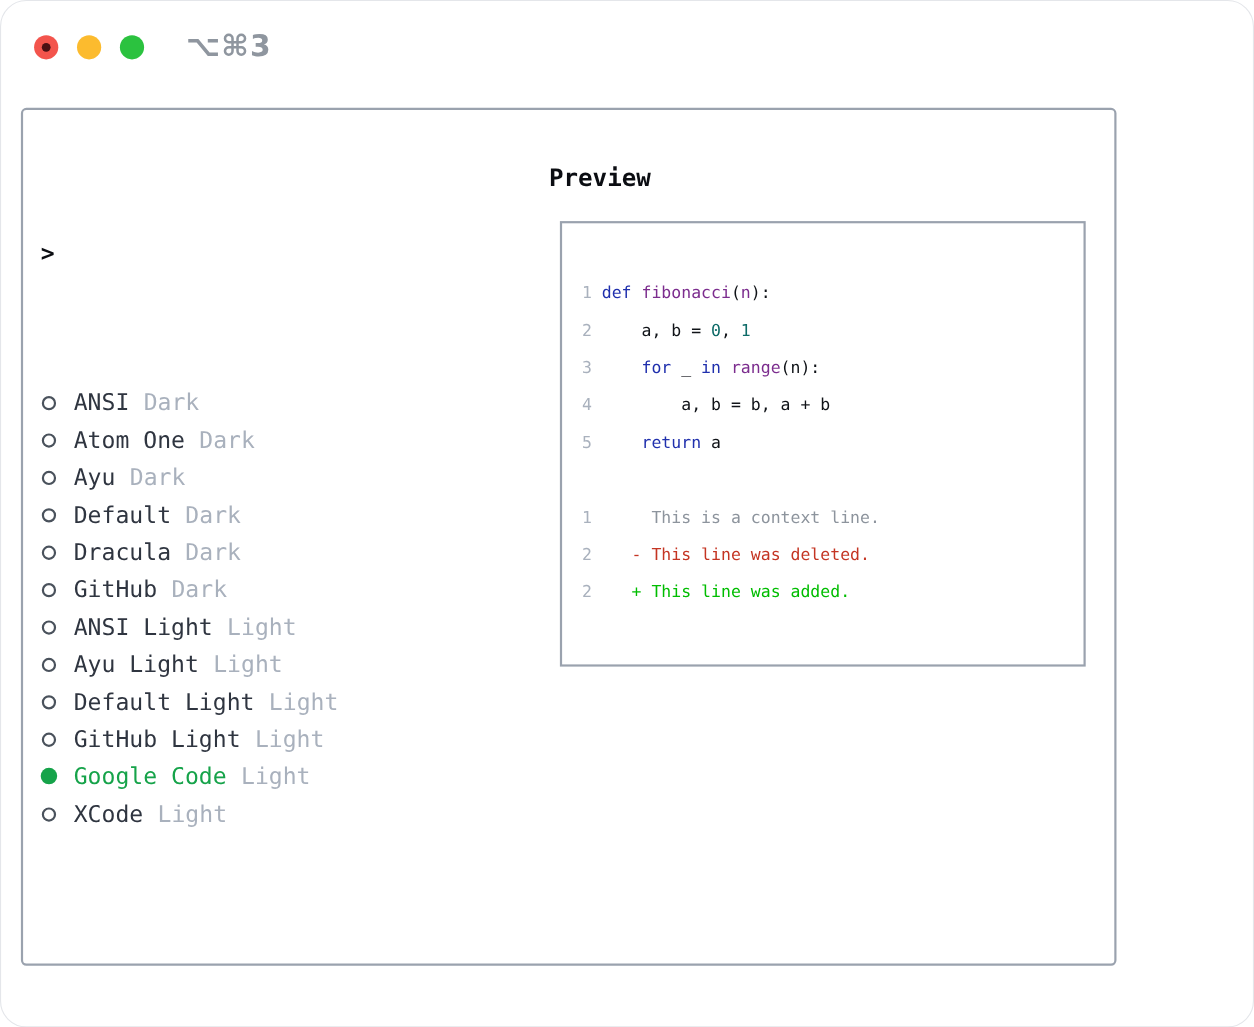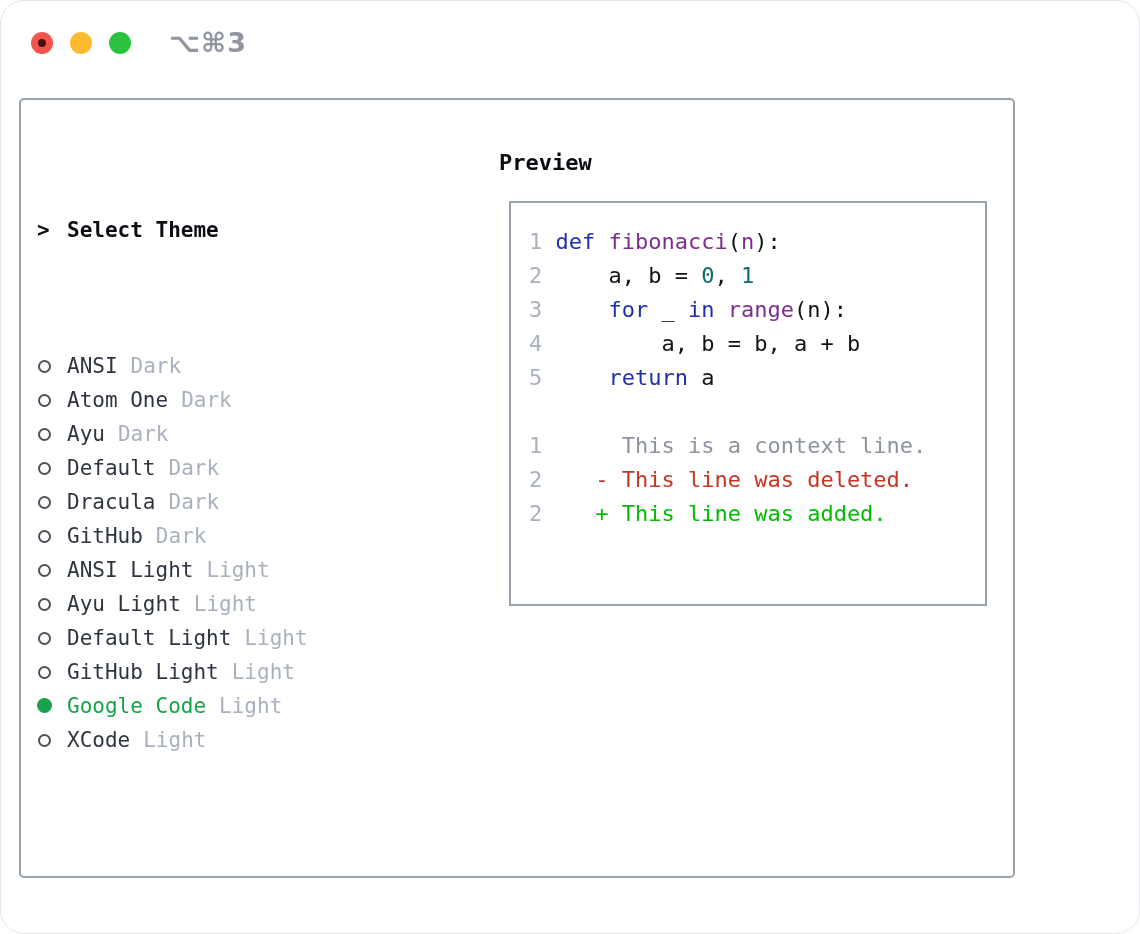--- a/index.html
+++ b/index.html
@@ -37,21 +37,21 @@
   .hdr{font-weight:bold;color:var(--black)}
   .tname{color:var(--namedark)}
   .tname.sel{color:var(--uigreen)}
   .tvariant{color:var(--muted);margin-left:13px}
   .spacer{height:34px}
   
   .ptitle{position:absolute;left:478px;top:45px;height:34px;display:flex;
     align-items:center;font-size:22px;font-weight:bold;color:var(--black)}
   .pbox{position:absolute;left:488px;top:101px;width:478px;height:405px;
     border:2px solid var(--border);background:#fff;overflow:hidden}
-  .code{padding:22px 0 0 18px;font-size:22px;line-height:34px;white-space:pre}
+  .code{padding:46px 0 0 18px;font-size:15px;line-height:34px;white-space:pre}
   .ln{display:inline-block;width:1ch;color:var(--muted)}
   .tk-k{color:var(--kwd)} .tk-t{color:var(--typ)} .tk-l{color:var(--lit)}
   .tk-p{color:var(--pln)} .tk-c{color:var(--ctx)} .tk-d{color:var(--del)}
   .tk-a{color:var(--add)}
 </style>
 </head>
 <body>
 
 <div class="window">
 
@@ -62,21 +62,20 @@
     <span class="tl yellow"></span>
     <span class="tl green"></span>
     <span class="wtitle">⌥⌘3</span>
   </div>
 
   <div class="panel">
 
     <div class="leftcol">
       <div class="row">
         <span class="marker caret">&gt;</span>
-        <span class="hdr">Select Theme</span>
       </div>
 
       <div id="theme-list"><div class="row"><span class="marker"><span class="ring"></span></span><span class="tname">ANSI</span><span class="tvariant">Dark</span></div><div class="row"><span class="marker"><span class="ring"></span></span><span class="tname">Atom One</span><span class="tvariant">Dark</span></div><div class="row"><span class="marker"><span class="ring"></span></span><span class="tname">Ayu</span><span class="tvariant">Dark</span></div><div class="row"><span class="marker"><span class="ring"></span></span><span class="tname">Default</span><span class="tvariant">Dark</span></div><div class="row"><span class="marker"><span class="ring"></span></span><span class="tname">Dracula</span><span class="tvariant">Dark</span></div><div class="row"><span class="marker"><span class="ring"></span></span><span class="tname">GitHub</span><span class="tvariant">Dark</span></div><div class="row"><span class="marker"><span class="ring"></span></span><span class="tname">ANSI Light</span><span class="tvariant">Light</span></div><div class="row"><span class="marker"><span class="ring"></span></span><span class="tname">Ayu Light</span><span class="tvariant">Light</span></div><div class="row"><span class="marker"><span class="ring"></span></span><span class="tname">Default Light</span><span class="tvariant">Light</span></div><div class="row"><span class="marker"><span class="ring"></span></span><span class="tname">GitHub Light</span><span class="tvariant">Light</span></div><div class="row"><span class="marker"><span class="ring sel"></span></span><span class="tname sel">Google Code</span><span class="tvariant">Light</span></div><div class="row"><span class="marker"><span class="ring"></span></span><span class="tname">XCode</span><span class="tvariant">Light</span></div></div>
 
       <div class="spacer"></div>
 
       
 
       
 

